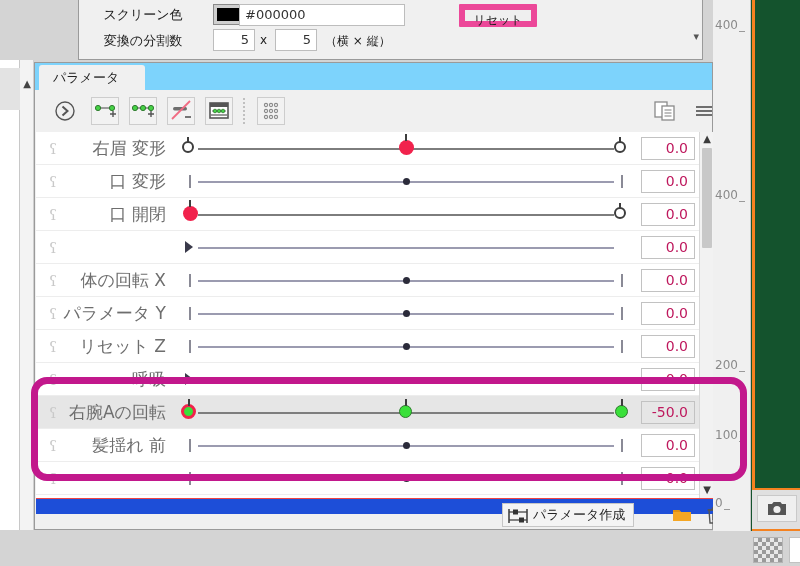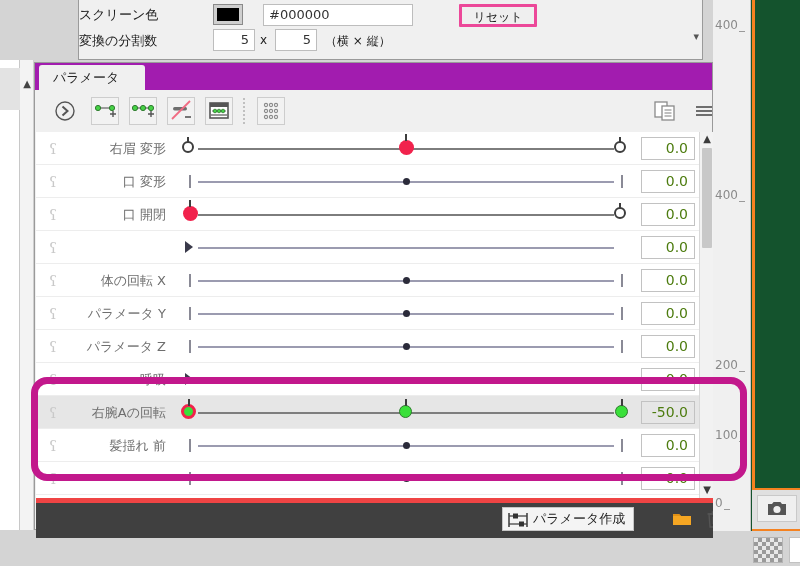--- a/index.html
+++ b/index.html
@@ -16,40 +16,40 @@
   .top-strip {
     position: absolute; left: 0; top: 0; width: 735px; height: 66px;
     background: #d4d4d4;
   }
   .top-panel {
     position: absolute; left: 78px; top: -6px; width: 625px; height: 66px;
     background: #f0f0f0; border: 1px solid #9a9a9a; border-top: none;
   }
   .tp-row { position: absolute; left: 0; height: 26px; width: 100%; }
   .tp-label {
-    position: absolute; text-align: left; font-size: 13px; color: #1c1c1c;
+    position: absolute; text-align: center; font-size: 13px; color: #1c1c1c;
     white-space: nowrap;
   }
   .swatch-box {
     position: absolute; width: 30px; height: 21px; background: #cfcfcf;
     border: 1px solid #8a8a8a; padding: 3px;
   }
   .swatch-in { width: 100%; height: 100%; background: #000; }
   .txtfield {
     position: absolute; background: #fff; border: 1px solid #bdbdbd;
     font-size: 13px; color: #333; padding: 0 5px; line-height: 20px;
     height: 22px;
   }
   .numfield {
     position: absolute; background: #fff; border: 1px solid #bdbdbd;
     font-size: 13px; color: #333; padding: 0 5px; line-height: 20px;
     height: 22px; text-align: right;
   }
   .btn-reset {
-    position: absolute; background: #efefef; border: 3px solid #ec4899;
+    position: absolute; background: #efefef; border: 6px solid #ec4899;
     font-size: 12px; color: #1c1c1c; height: 23px; line-height: 21px;
     text-align: center; border-radius: 1px;
   }
   .tiny-note { position: absolute; font-size: 12px; color: #1c1c1c; }
   .scroll-caret-top {
     position: absolute; right: 3px; top: 36px; font-size: 11px; color: #555;
   }
 
   
   .left-gutter {
@@ -69,21 +69,21 @@
     background: #e3e3e3;
   }
 
   
   .param-panel {
     position: absolute; left: 34px; top: 62px; width: 679px; height: 468px;
     background: #f0f0f0; border: 1px solid #9a9a9a;
   }
   .tabbar {
     position: absolute; left: 0; top: 0; width: 100%; height: 27px;
-    background: #a21caf;
+    background: #7dd3fc;
   }
   .tab-active {
     position: absolute; left: 4px; top: 2px; width: 106px; height: 25px;
     background: #f0f0f0; border-top-left-radius: 3px; border-top-right-radius: 3px;
     font-size: 13px; color: #222; line-height: 25px; padding-left: 14px;
   }
   .toolbar {
     position: absolute; left: 0; top: 27px; width: 100%; height: 42px;
     background: #f0f0f0;
   }
@@ -112,21 +112,21 @@
     border-bottom: 1px solid #ededed; background: #fff;
   }
   .prow.sel { background: #e6e6e6; }
   .kf-icon {
     position: absolute; left: 10px; top: 9px; width: 14px; height: 16px;
     color: #c9c9c9; font-size: 15px; line-height: 16px; text-align: center;
     font-family: "DejaVu Serif", serif;
   }
   .prow-label {
     position: absolute; left: 26px; top: 0; width: 108px; height: 18px;
-    line-height: 33px; text-align: right; font-size: 13px; color: #6e6e6e;
+    line-height: 33px; text-align: right; font-size: 17px; color: #6e6e6e;
     white-space: nowrap; padding-right: 4px;
   }
   .slider-wrap {
     position: absolute; left: 140px; top: 0; width: 460px; height: 33px;
   }
   .srail {
     position: absolute; left: 22px; right: 22px; top: 16px; height: 2px;
     background: #7d7d7d;
   }
   .srail.thin { background: #9b9bb0; height: 1.5px; }
@@ -164,40 +164,40 @@
     border-top: 6px solid transparent; border-bottom: 6px solid transparent;
     border-left: 8px solid #3a3a4a;
   }
   .center-dot {
     position: absolute; top: 13px; width: 7px; height: 7px; border-radius: 50%;
     background: #2b2b3a;
   }
   .valbox {
     position: absolute; left: 605px; top: 5px; width: 54px; height: 23px;
     background: #fff; border: 1px solid #c2c2c2; font-size: 14px;
-    color: #4d7c0f; text-align: right; line-height: 21px; padding-right: 6px;
+    color: #be185d; text-align: right; line-height: 21px; padding-right: 6px;
   }
   .valbox.dim { background: #e6e6e6; }
 
   
   .plist-sb {
     position: absolute; left: 664px; top: 69px; width: 14px; height: 366px;
     background: #f2f2f2; border-left: 1px solid #d8d8d8;
   }
   .sb-arrow { position: absolute; left: 0; width: 14px; text-align: center;
               font-size: 10px; color: #3b3b3b; }
   .sb-thumb {
     position: absolute; left: 2px; top: 16px; width: 10px; height: 100px;
     background: #c8c8c8; border-radius: 1px;
   }
 
   
   .pbottom {
-    position: absolute; left: 1px; top: 435px; width: 677px; height: 40px;
-    background: #404040; border-top: 5px solid #ef4444;
+    position: absolute; left: 1px; top: 435px; width: 677px; height: 16px;
+    background: #1d4ed8; border-top: 1px solid #ef4444;
   }
   .mk-btn {
     position: absolute; left: 466px; top: 4px; height: 24px;
     background: #f4f4f4; border: 1px solid #c6c6c6;
     font-size: 13px; color: #222; line-height: 22px; padding: 0 8px 0 30px;
   }
   .folder-ic { position: absolute; left: 636px; top: 8px; width: 20px; height: 16px; }
   .trash-ic  { position: absolute; left: 670px; top: 6px; width: 18px; height: 20px; }
 
   
@@ -261,21 +261,21 @@
 <div id="root">
 
   <div class="top-strip">
     <div class="top-panel">
 
       <div class="tp-row" style="top:8px;">
         <span class="tp-label" style="left:0; width:128px; top:4px;">スクリーン色</span>
         <div class="swatch-box" style="left:134px; top:2px;">
           <div class="swatch-in"></div>
         </div>
-        <div class="txtfield" style="left:184px; top:2px; width:150px;">#000000</div>
+        <div class="txtfield" style="left:160px; top:2px; width:166px;">#000000</div>
         <div class="btn-reset" style="left:380px; top:2px; width:78px;">リセット</div>
       </div>
 
       <div class="tp-row" style="top:34px;">
         <span class="tp-label" style="left:0; width:128px; top:4px;">変換の分割数</span>
         <div class="numfield" style="left:134px; top:1px; width:42px;">5</div>
         <span class="tiny-note" style="left:181px; top:5px;">x</span>
         <div class="numfield" style="left:196px; top:1px; width:42px;">5</div>
         <span class="tiny-note" style="left:246px; top:5px;">（横 × 縦）</span>
       </div>
@@ -444,21 +444,21 @@
           <div class="slider-wrap">
             <div class="srail thin"></div>
             <div class="send-tick" style="left:13px"></div>
             <div class="send-tick" style="left:445px"></div>
             <div class="center-dot" style="left:227px"></div>
           </div>
           <div class="valbox">0.0</div>
         </div>
         <div class="prow">
           <div class="kf-icon">ʕ</div>
-          <div class="prow-label">パラメータ Z</div>
+          <div class="prow-label">リセット Z</div>
           <div class="slider-wrap">
             <div class="srail thin"></div>
             <div class="send-tick" style="left:13px"></div>
             <div class="send-tick" style="left:445px"></div>
             <div class="center-dot" style="left:227px"></div>
           </div>
           <div class="valbox">0.0</div>
         </div>
         <div class="prow">
           <div class="kf-icon">ʕ</div>

